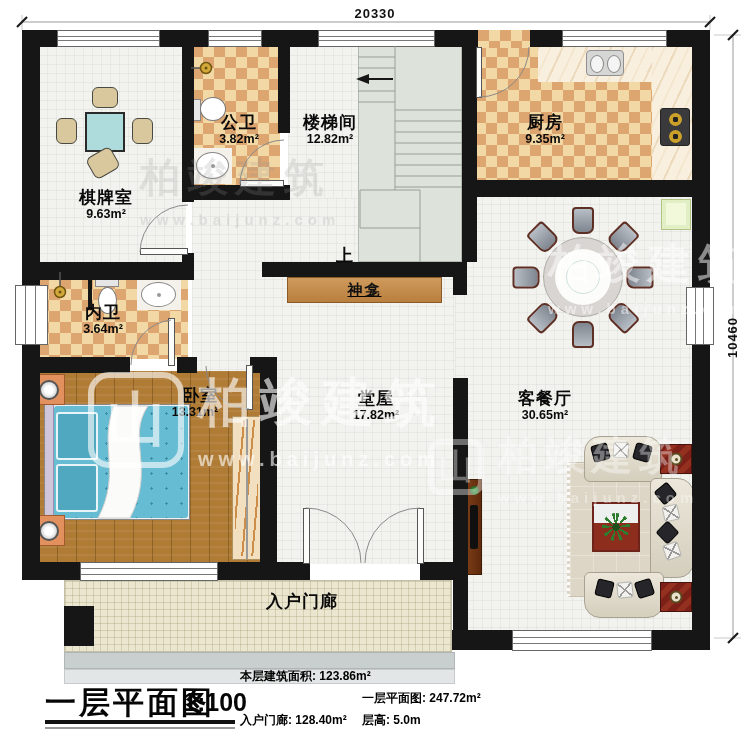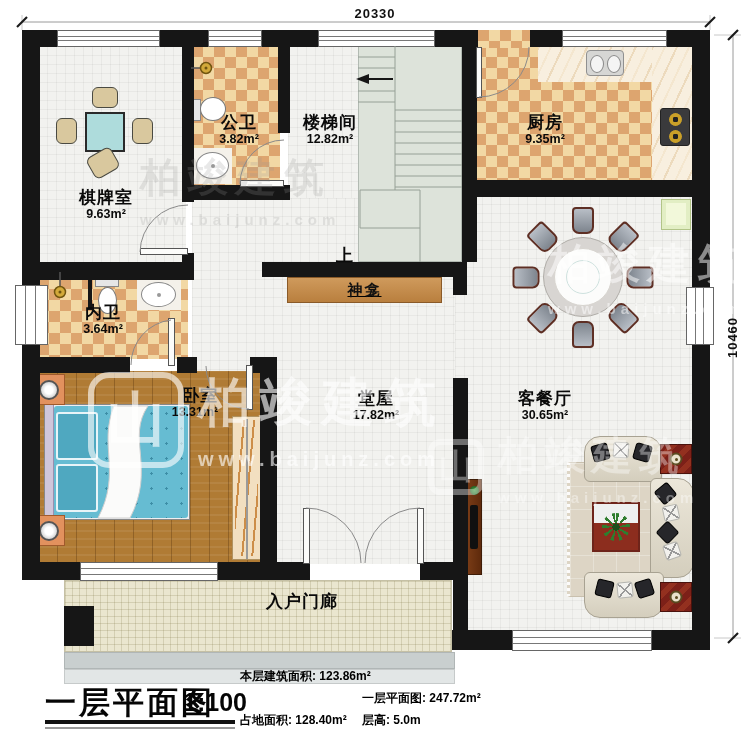--- a/index.html
+++ b/index.html
@@ -367,21 +367,21 @@
   </div>
 
   <div class="title-area" style="left:45px;top:682px;font-size:31px;font-weight:700;letter-spacing:3px;">一层平面图</div>
   <div class="title-area" style="left:183px;top:688px;font-size:25px;font-weight:700;">1:100</div>
   <div class="title-area" style="left:45px;top:720px;width:190px;height:4px;background:#111;"></div>
   <div class="title-area" style="left:45px;top:727px;width:190px;height:2px;background:#999;"></div>
   <div class="stat-line" style="left:240px;top:668px;">
     <span>本层建筑面积:</span> <span>123.86m²</span>
   </div>
   <div class="stat-line" style="left:240px;top:712px;">
-    <span>占地面积:</span> <span>128.40m²</span>
+    <span>入户门廊:</span> <span>128.40m²</span>
   </div>
   <div class="stat-line" style="left:362px;top:690px;">
     <span>一层平面图:</span> <span>247.72m²</span>
   </div>
   <div class="stat-line" style="left:362px;top:712px;">
     <span>层高:</span> <span>5.0m</span>
   </div>
 
 </div>
 

